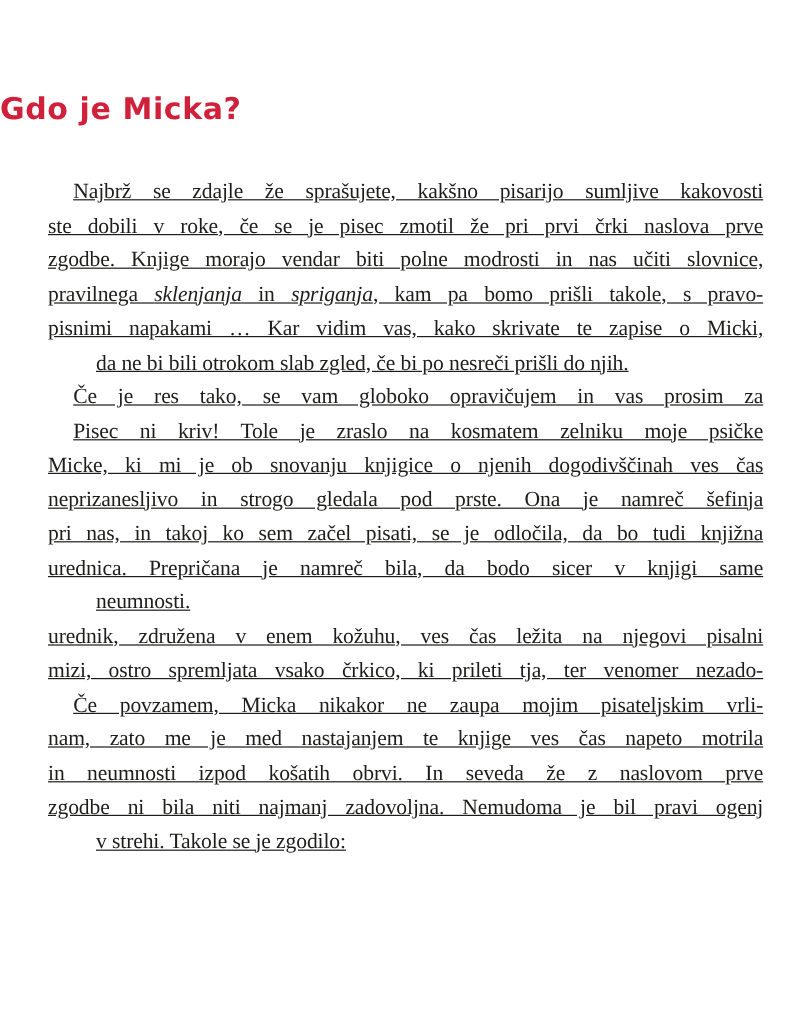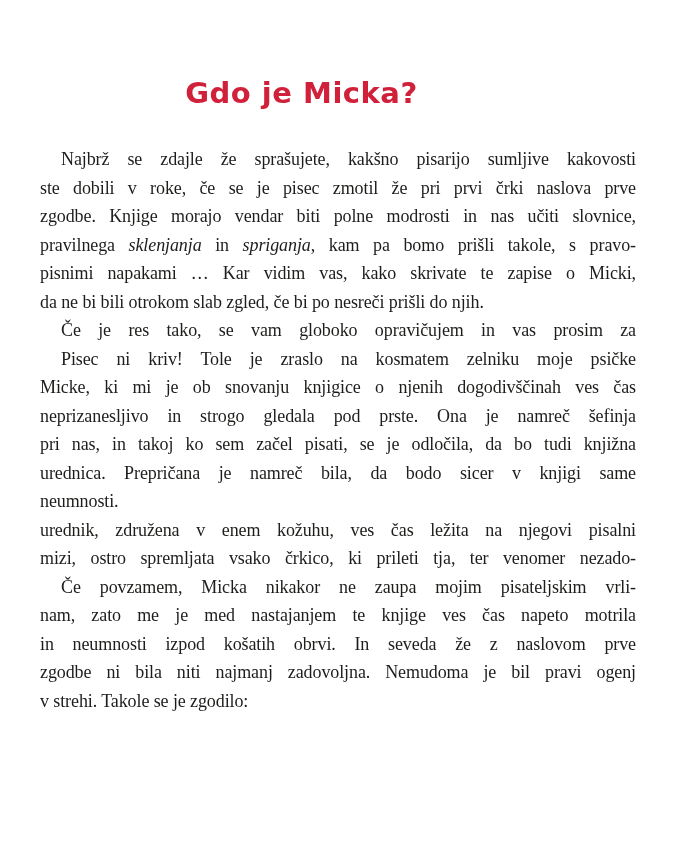--- a/index.html
+++ b/index.html
@@ -15,43 +15,44 @@
     height: 850px;
     background: #ffffff;
     overflow: hidden;
   }
   .title {
     position: absolute;
     top: 76px;
     left: 0;
     width: 603px;
     margin: 0;
-    text-align: center;
     font-family: "DejaVu Sans", sans-serif;
     font-weight: bold;
-    font-size: 29px;
+    font-size: 25px;
     letter-spacing: 0.5px;
   }
   .body-text {
     position: absolute;
     top: 145px;
     left: 40px;
     width: 596px;
     font-size: 18px;
     line-height: 28.5px;
     letter-spacing: -0.1px;
   }
   .line {
     text-align: justify;
     text-align-last: justify;
     white-space: normal;
+    text-decoration: underline;
   }
   .line.para-end {
     text-align: left;
     text-align-last: left;
+    margin-left: 40px;
   }
   .line.indent {
     text-indent: 21px;
   }
   .line em {
     font-style: italic;
   }
 </style>
 </head>
 <body style="background: rgb(255, 255, 255);">

